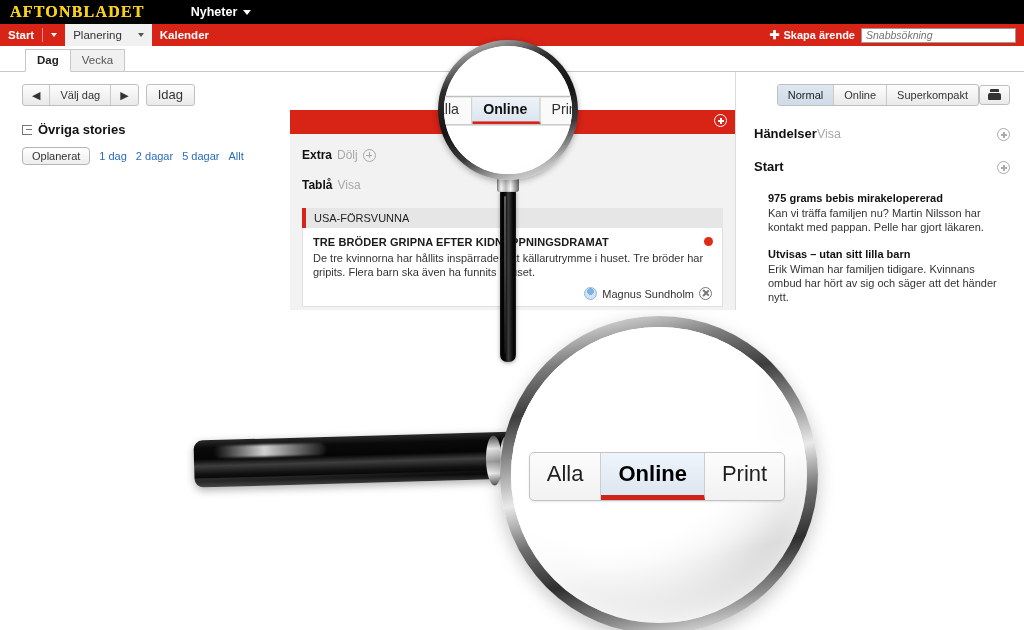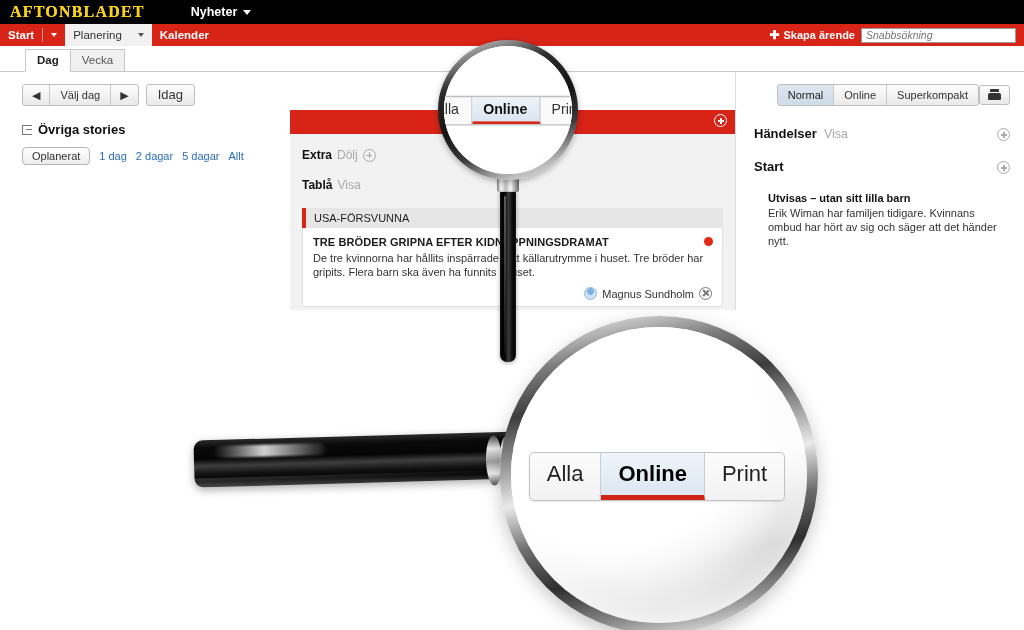--- a/index.html
+++ b/index.html
@@ -201,21 +201,21 @@
   .printer:before {
     content:""; position:absolute; left:2px; top:0; width:9px; height:3px;
     background:#333; border-radius:1px 1px 0 0;
   }
   .printer:after {
     content:""; position:absolute; left:0; top:3.5px; width:13px; height:7px;
     background:#333; border-radius:2px 2px 1px 1px;
   }
   .r-sec {
     font-size:13px; font-weight:bold; color:#111; display:flex;
-    align-items:center; gap:7px; margin-bottom:18px; position:relative;
+    align-items:center; margin-bottom:18px; position:relative;
   }
   .r-sec .muted { color:#a8a8a8; font-weight:normal; font-size:12.5px; cursor:pointer; }
   .r-sec .circ-plus { position:absolute; right:0; top:2px; color:#aaa; }
   .r-item { margin:0 0 14px 14px; }
   .r-item-title { font-size:11px; font-weight:bold; color:#111; margin-bottom:2px; }
   .r-item-body { font-size:11px; color:#333; line-height:14px; }
 
   
   .mag { position:absolute; }
 
@@ -468,20 +468,24 @@
           <span class="muted">Visa</span>
           <span class="circ-plus"></span>
         </div>
 
         <div class="r-sec">
           <span>Start</span>
           <span class="circ-plus"></span>
         </div>
 
         <div class="r-item">
+          <div class="r-item-title">975 grams bebis mirakelopererad</div>
+          <div class="r-item-body">Kan vi träffa familjen nu? Martin Nilsson har kontakt med pappan. Pelle har gjort läkaren.</div>
+        </div>
+        <div class="r-item">
           <div class="r-item-title">Utvisas – utan sitt lilla barn</div>
           <div class="r-item-body">Erik Wiman har familjen tidigare. Kvinnans ombud har hört av sig och säger att det händer nytt.</div>
         </div>
       </div>
 
     </div>
   </div>
 
   <div class="mag" id="mag-small">
     <div class="handle-s"></div>

